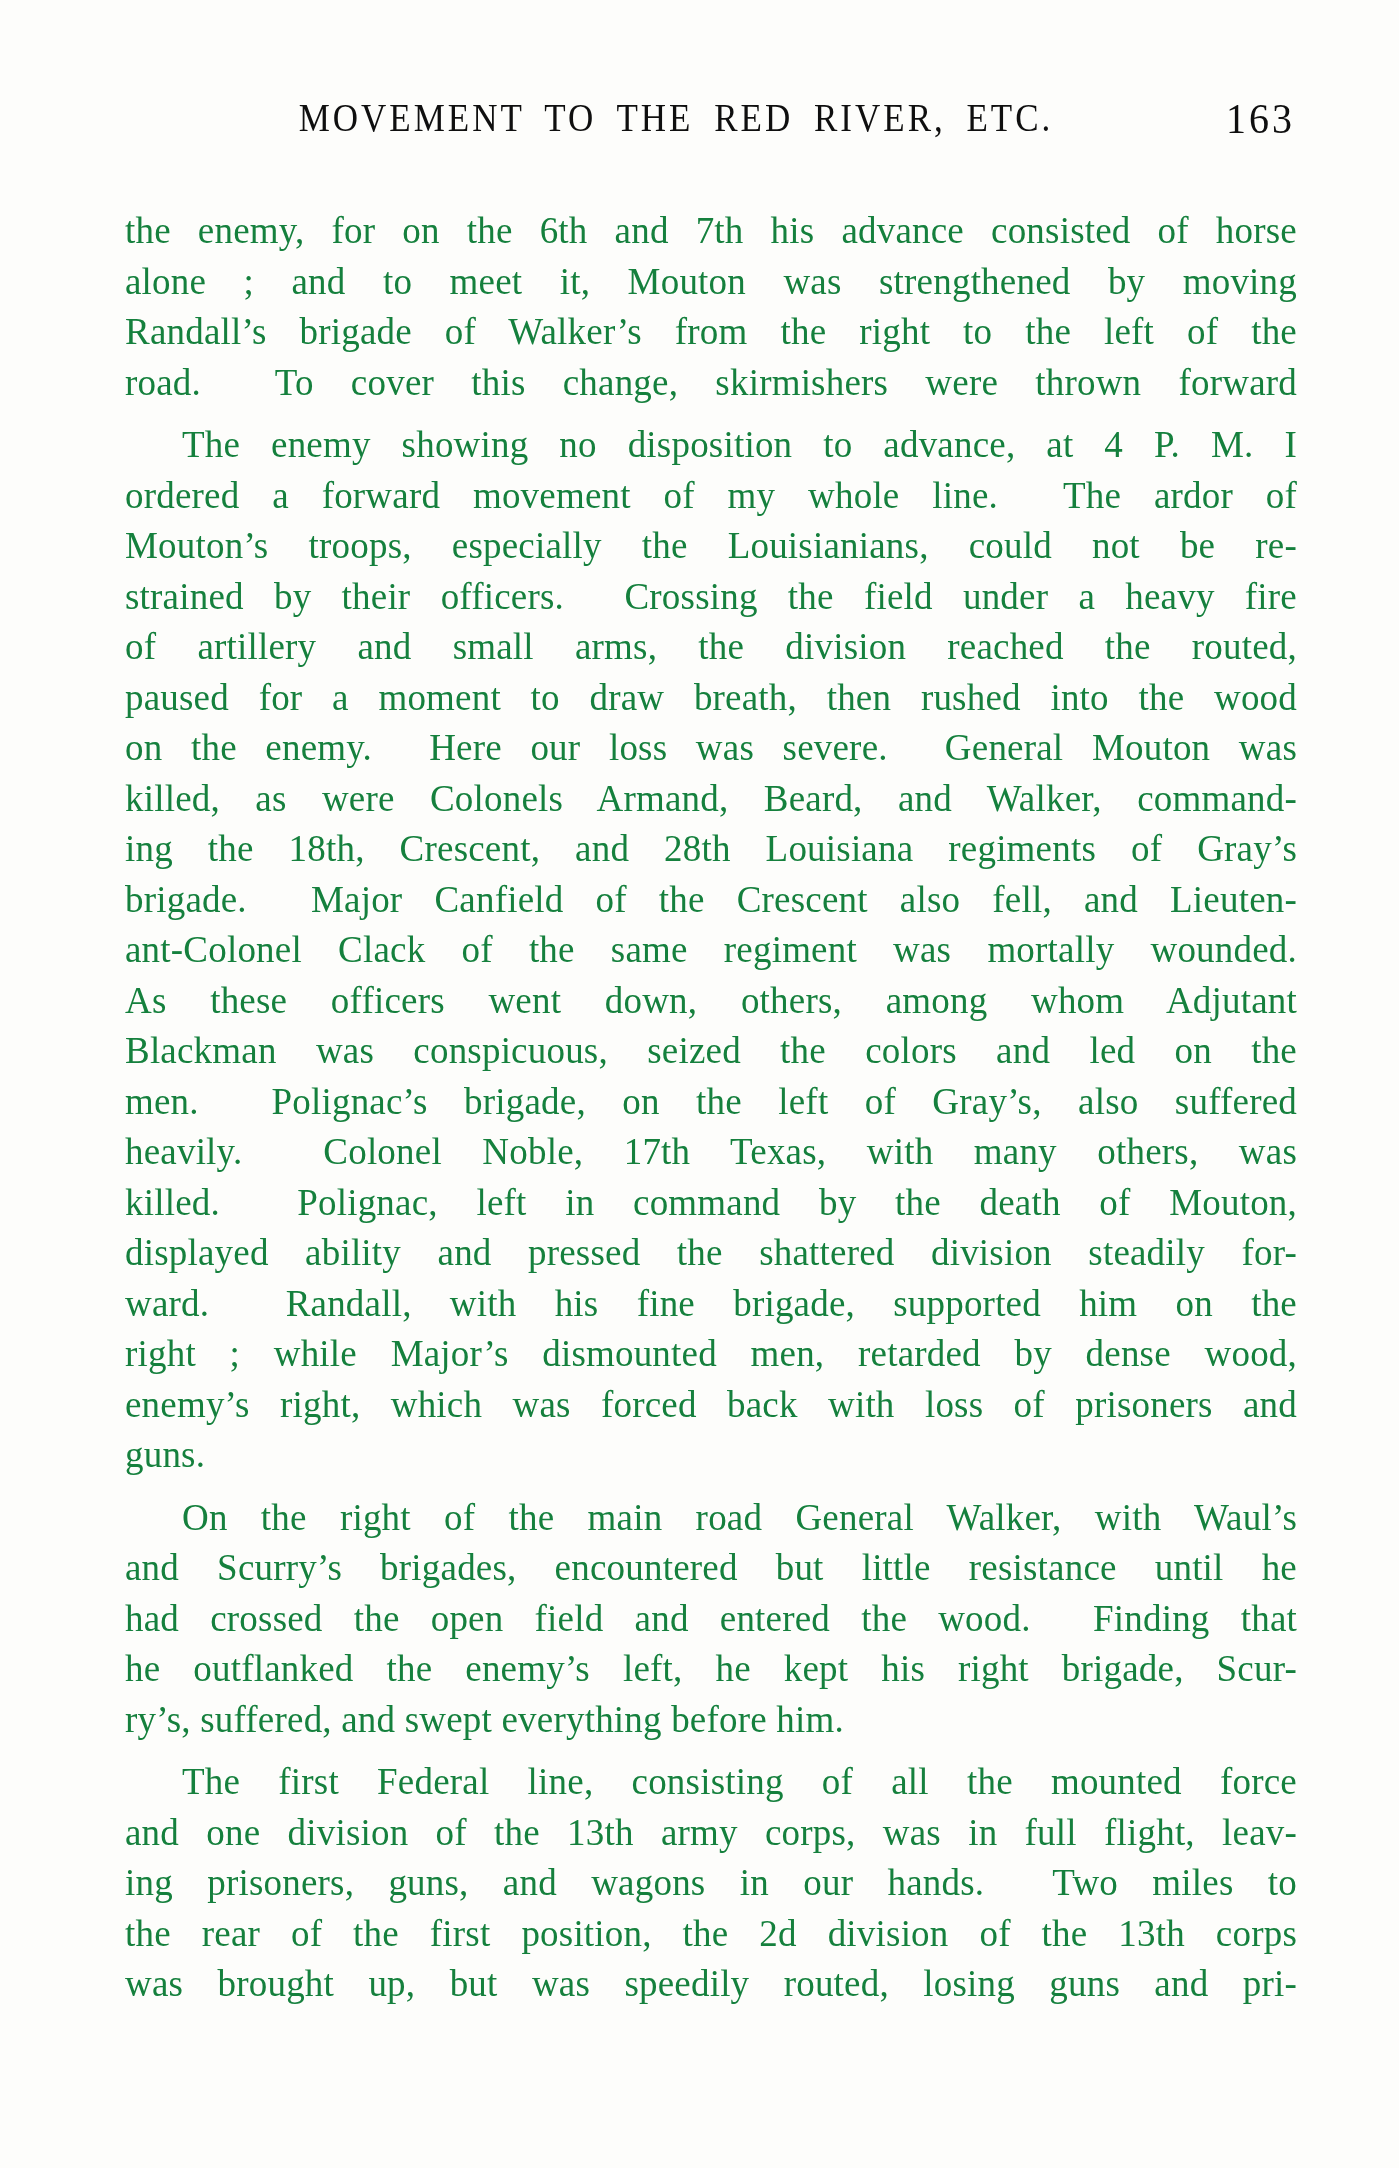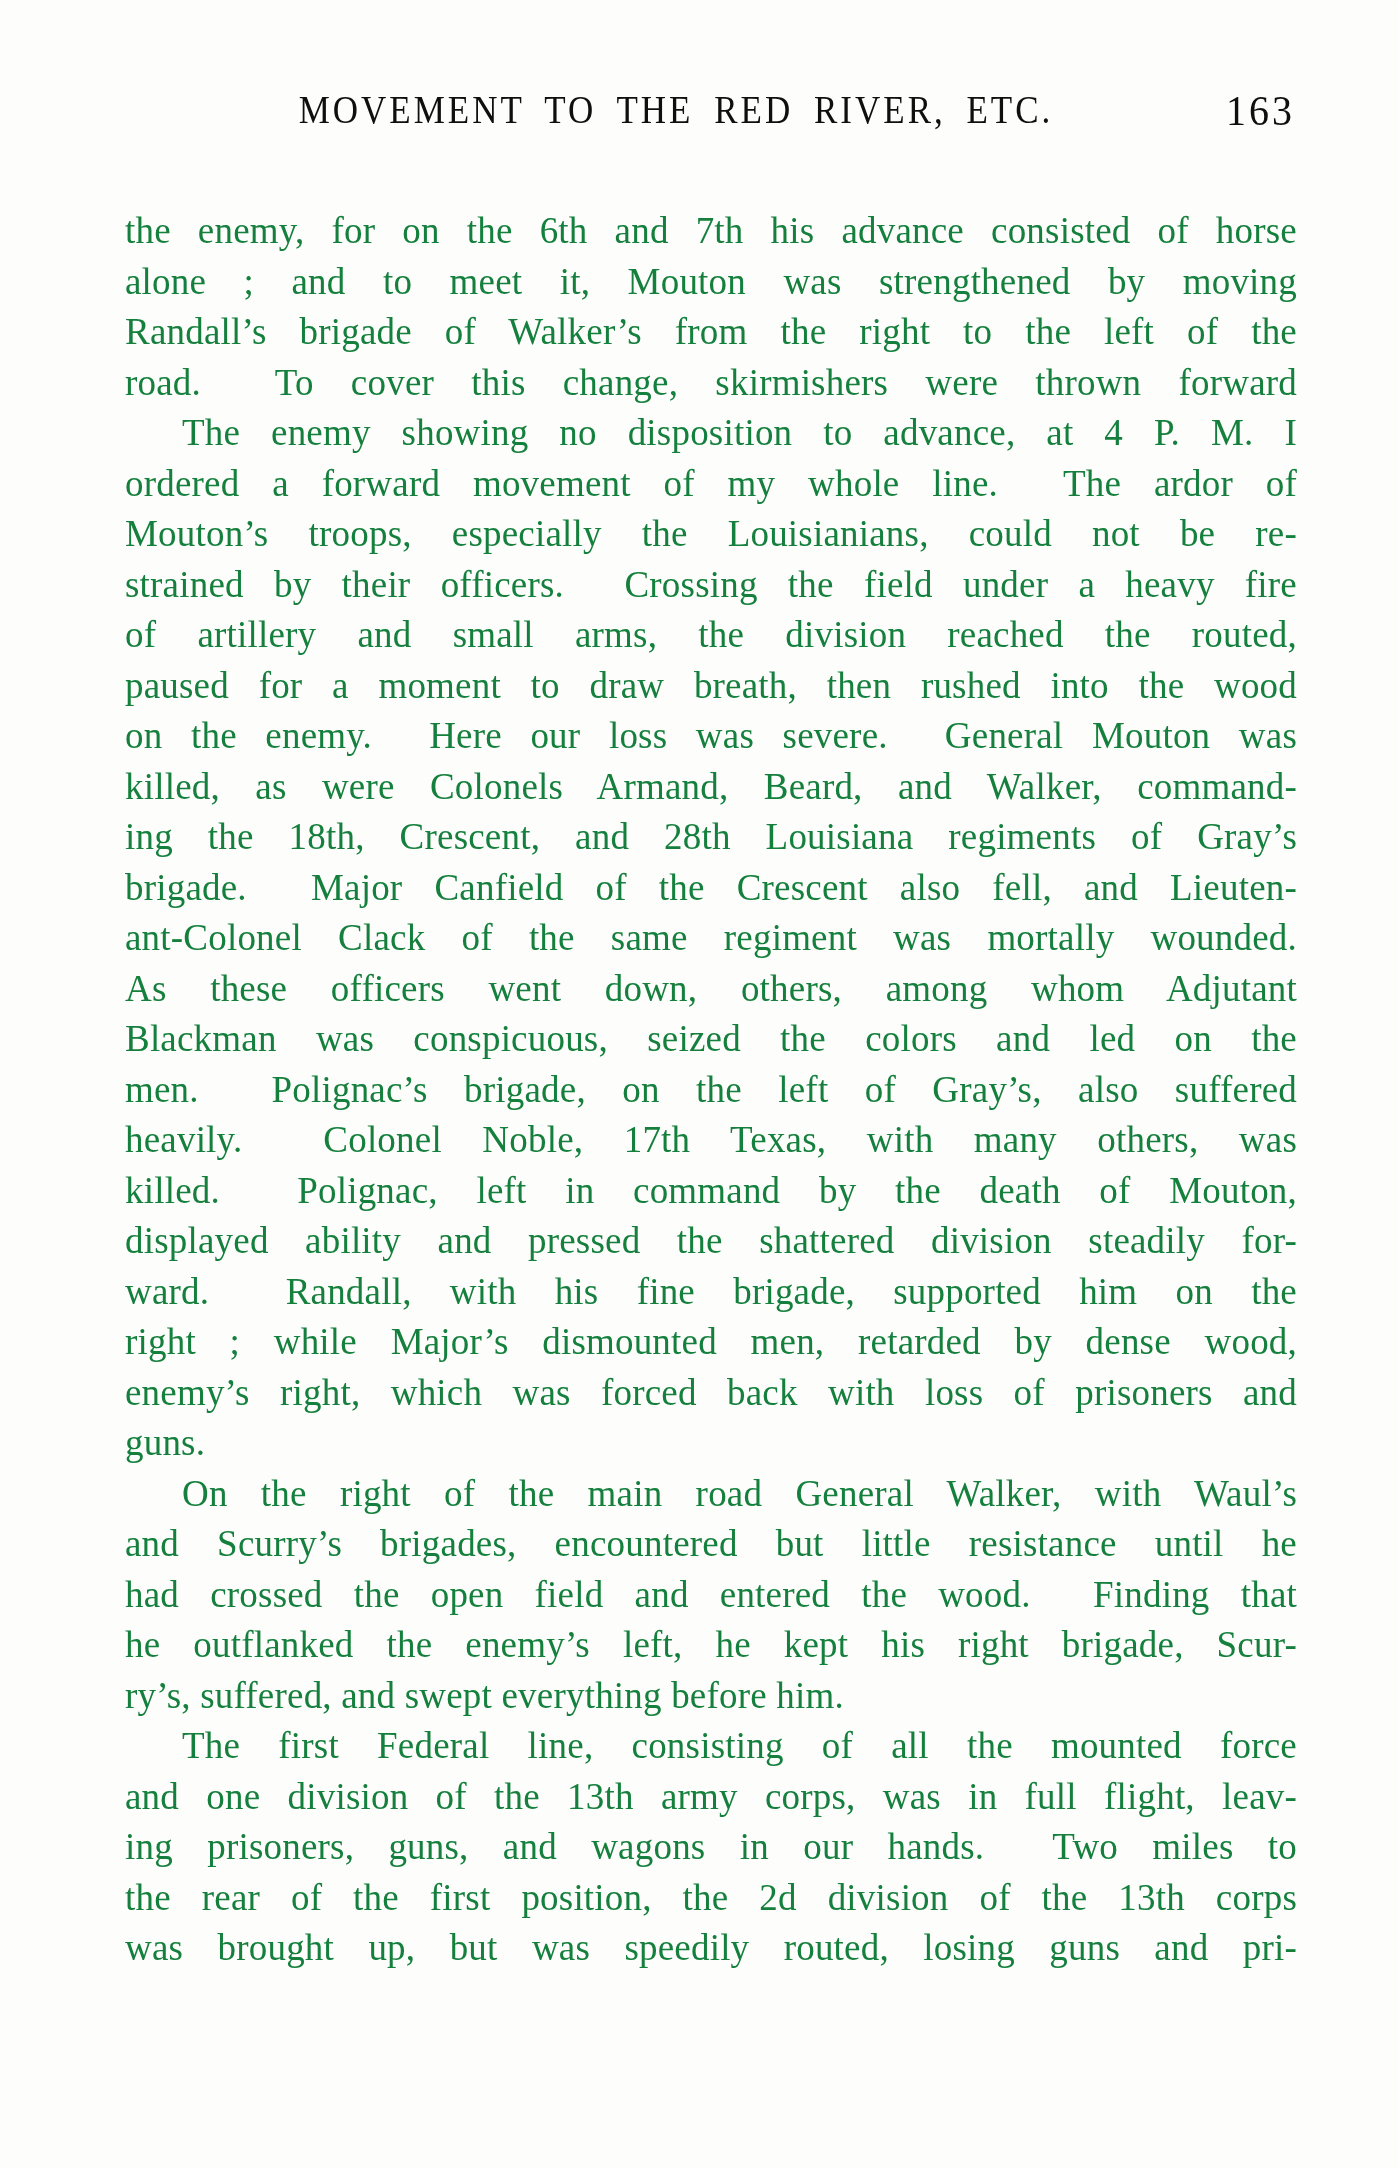--- a/index.html
+++ b/index.html
@@ -12,21 +12,21 @@
     width: 1399px;
     height: 2168px;
     background: #fdfdfb;
     overflow: hidden;
     font-family: "Liberation Serif", serif;
     color: #0f0f0f;
   }
   .header-row {
     position: absolute;
     left: 125px;
-    top: 88px;
+    top: 96px;
     width: 1172px;
     height: 50px;
   }
   .header-title {
     position: absolute;
     left: 0;
     right: 70px;
     top: 0;
     text-align: center;
     font-size: 35px;
@@ -57,20 +57,21 @@
   .line {
     height: 50.5px;
     line-height: 50.5px;
     white-space: nowrap;
     text-align: justify;
     text-align-last: justify;
     overflow: visible;
   }
   .line.indent {
     text-indent: 57px;
+    margin-top: 12px;
   }
   .line.p-end {
     text-align-last: left;
   }
 </style>
 </head>
 <body>
 
 <div class="page">
   <div class="header-row">

